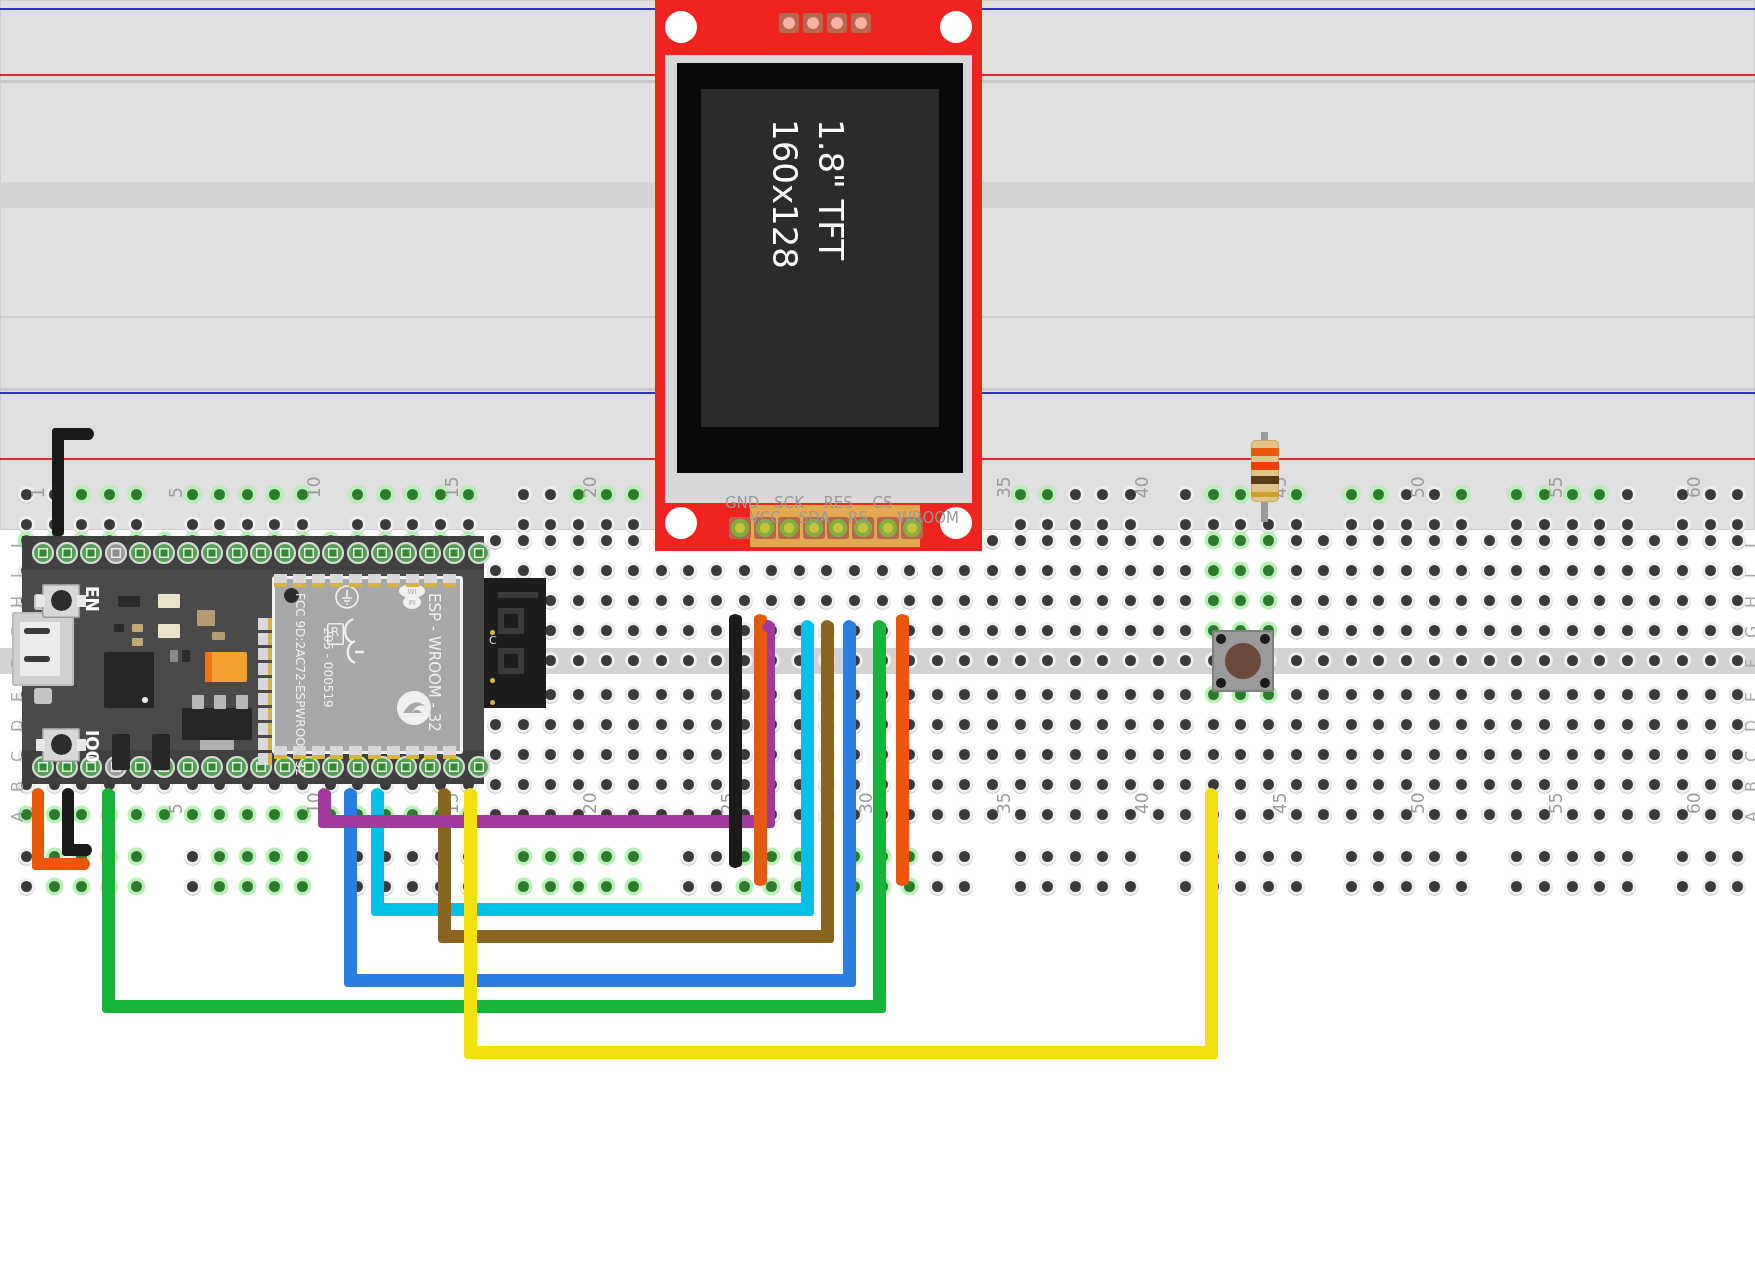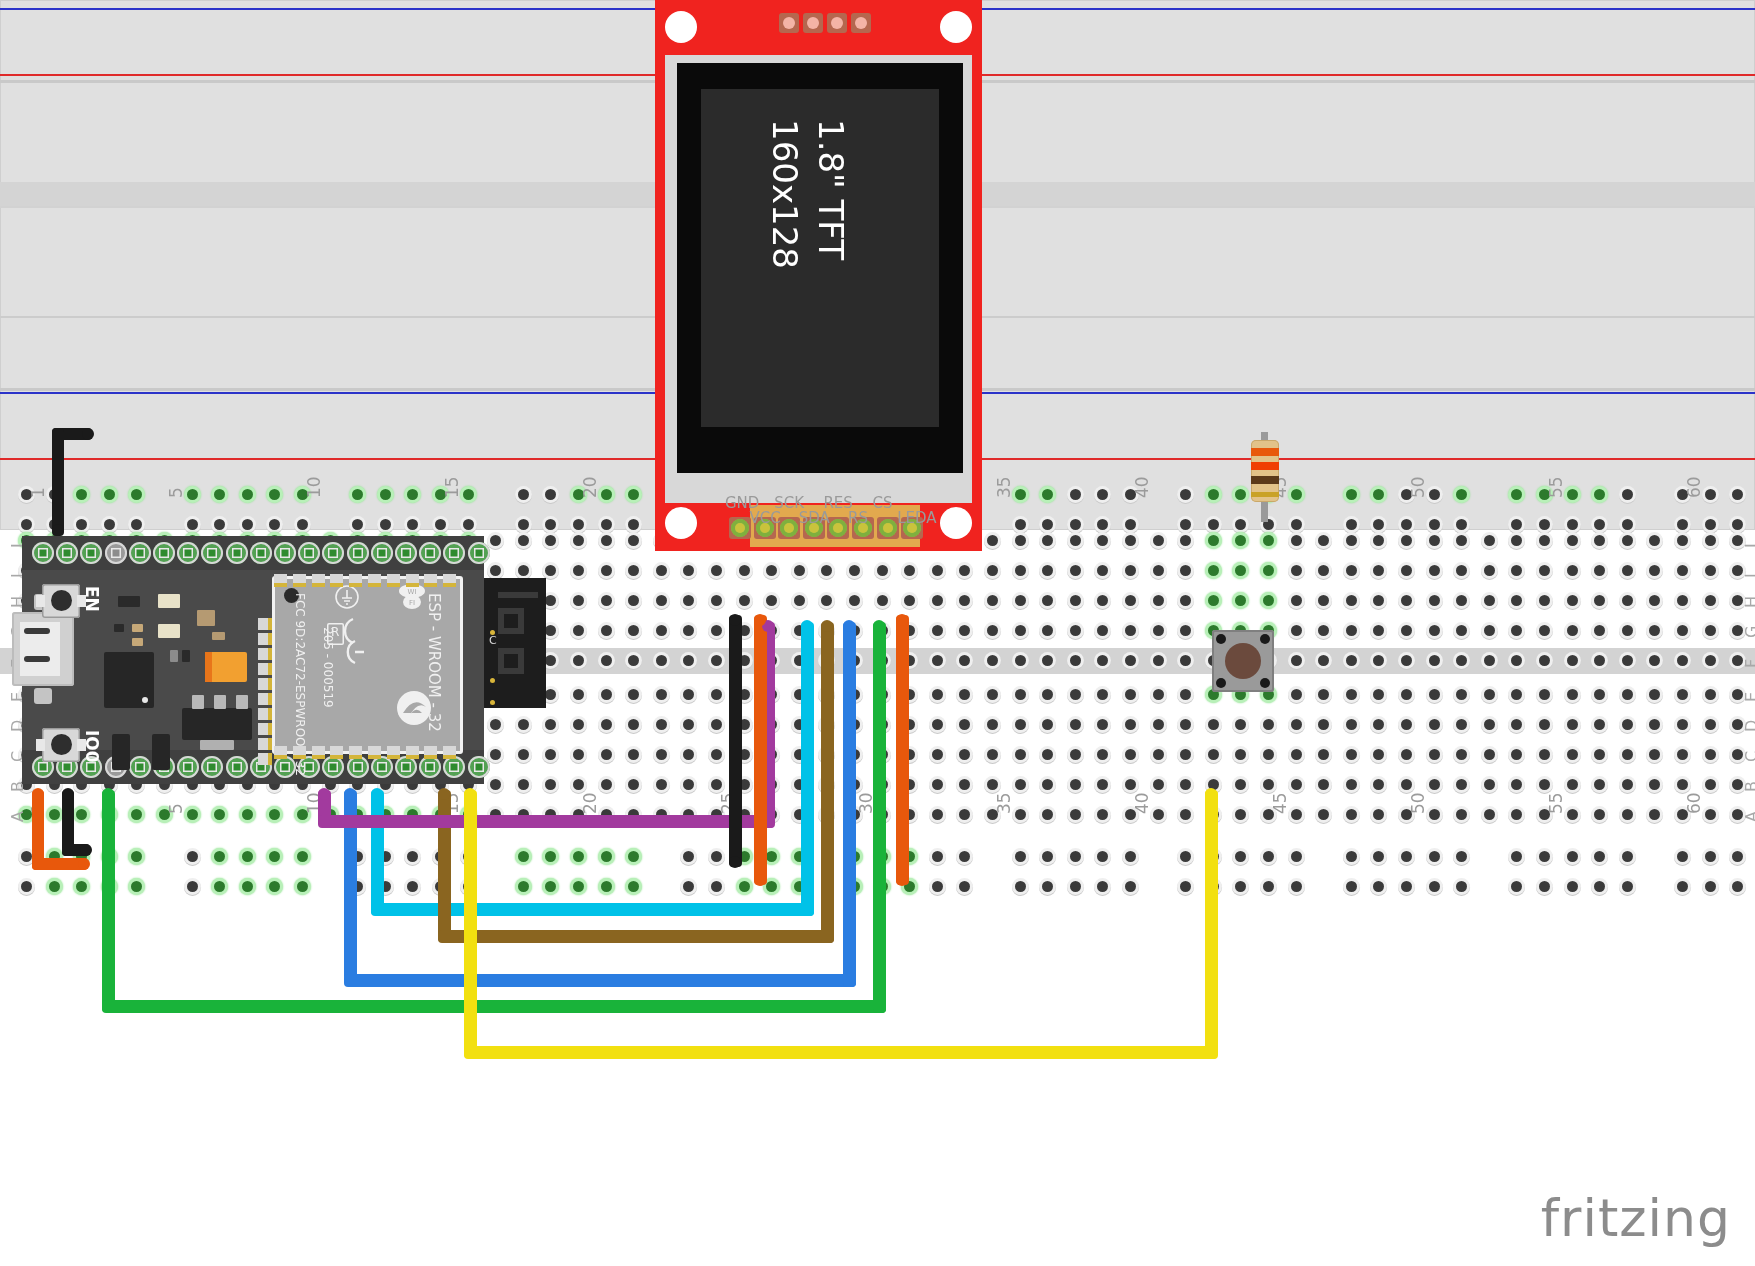--- a/index.html
+++ b/index.html
@@ -3094,21 +3094,21 @@
         </div>
       </div>
     <div id="tftPinLabels">
         <div class="tft-plbl" style="left: 70px; top: 494px;">GND</div>
         <div class="tft-plbl" style="left: 94.6px; top: 509px;">VCC</div>
         <div class="tft-plbl" style="left: 119.2px; top: 494px;">SCK</div>
         <div class="tft-plbl" style="left: 143.8px; top: 509px;">SDA</div>
         <div class="tft-plbl" style="left: 168.4px; top: 494px;">RES</div>
         <div class="tft-plbl" style="left: 193px; top: 509px;">RS</div>
         <div class="tft-plbl" style="left: 217.6px; top: 494px;">CS</div>
-        <div class="tft-plbl" style="left: 242.2px; top: 509px;">LEDA</div>
+        <div class="tft-plbl" style="left: 242.2px; top: 509px;">WROOM</div>
       </div>
   </div>
 
   <div>
     <div class="res-lead" style="left:1261px;top:432px;height:90px"></div>
     <div class="res-body" style="left:1251px;top:440px">
       <div class="res-band" id="rb0" style="top: 8px; background: rgb(232, 89, 12);"></div>
       <div class="res-band" id="rb1" style="top: 22px; background: rgb(240, 62, 2);"></div>
       <div class="res-band" id="rb2" style="top: 36px; background: rgb(91, 58, 26);"></div>
       <div class="res-band" id="rb3" style="top: 52px; height: 5px; background: rgb(201, 162, 39);"></div>
@@ -3116,14 +3116,13 @@
   </div>
 
   <div class="tbtn" style="left:1212px;top:630px">
     <div class="cap"></div>
     <div class="pin" style="left:4px;top:4px"></div>
     <div class="pin" style="right:4px;top:4px"></div>
     <div class="pin" style="left:4px;bottom:4px"></div>
     <div class="pin" style="right:4px;bottom:4px"></div>
   </div>
 
-  <div class="frz">fritzing</div>
 </div>
 
 </body></html>

